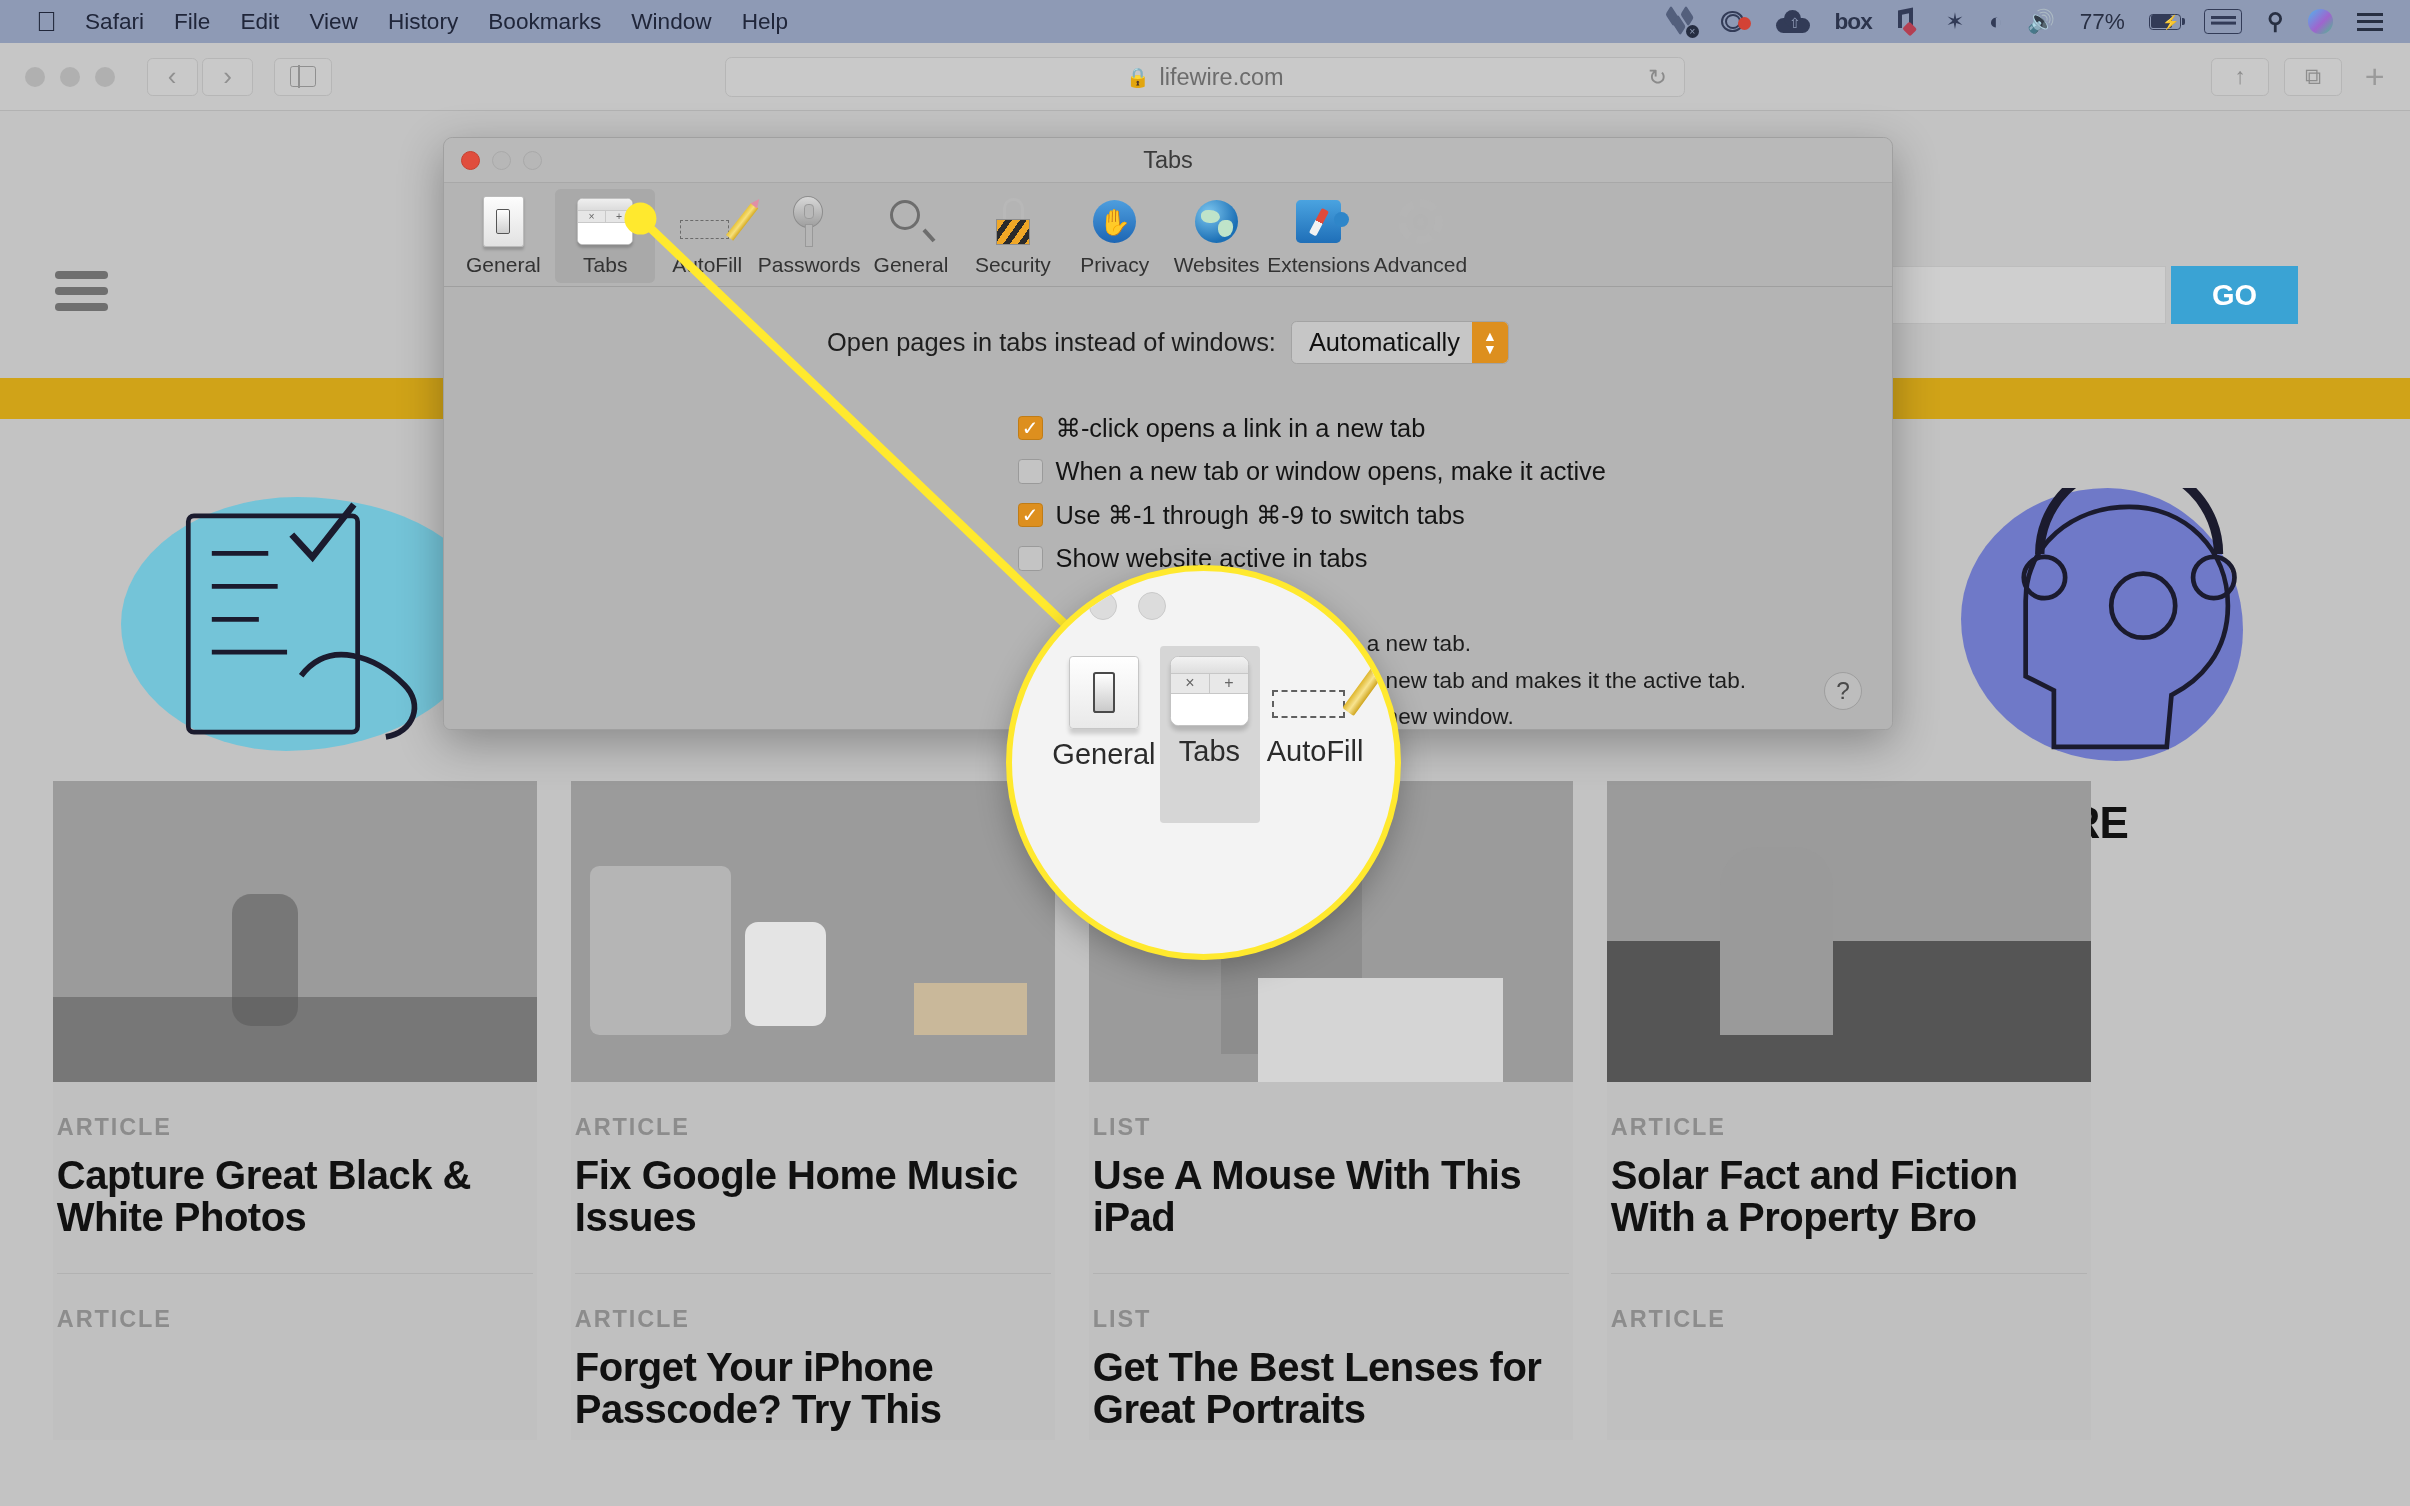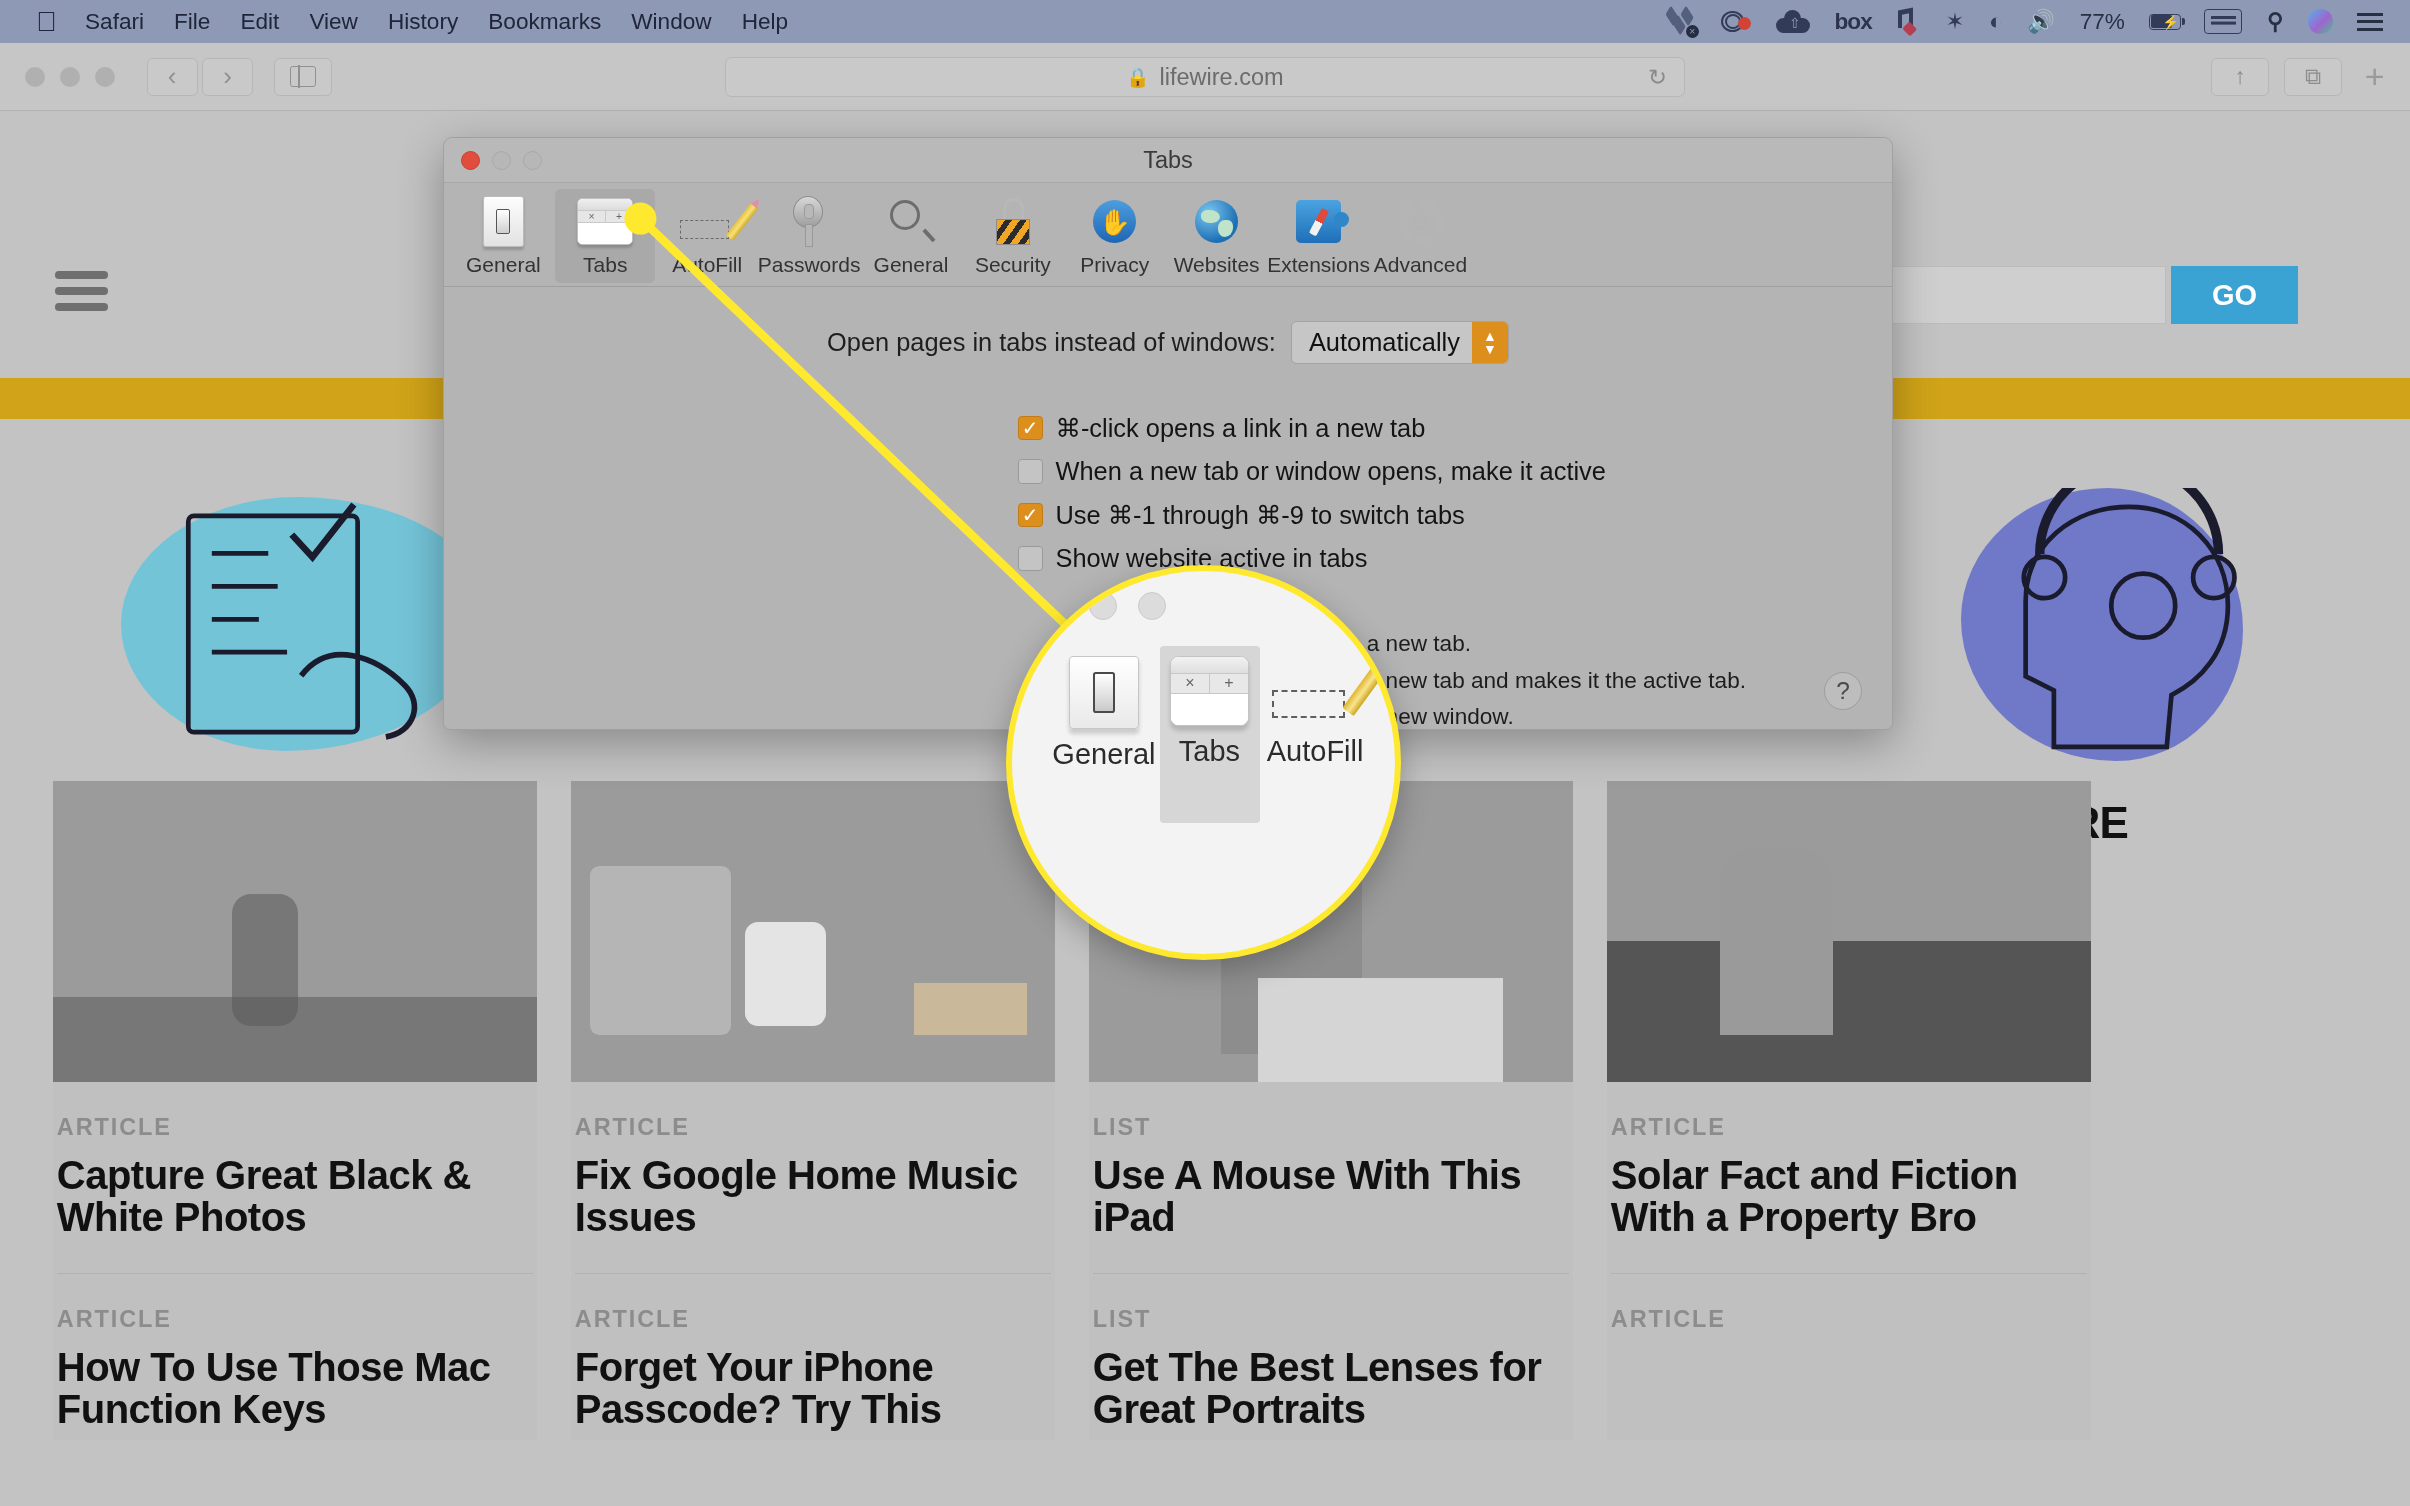--- a/index.html
+++ b/index.html
@@ -403,21 +403,20 @@
 
       <div class="card">
         <div class="thumb th-a">
           <div class="th-fig" style="left:179px;top:113px;width:66px;height:132px;border-radius:19px"></div>
           <div class="th-fig" style="left:0;bottom:0;width:484px;height:85px"></div>
         </div>
         <div class="meta">ARTICLE</div>
         <div class="ttl">Capture Great Black &amp; White Photos</div>
         <div class="sep"></div>
         <div class="meta">ARTICLE</div>
-        <div class="ttl">How To Use Those Mac Function Keys</div>
       </div>
 
       <div class="card">
         <div class="thumb th-b">
           <div class="th-fig" style="left:174px;top:141px;width:81px;height:104px;border-radius:13px;background:#e4e4e4;opacity:1"></div>
           <div class="th-fig" style="left:19px;top:85px;width:141px;height:169px;border-radius:9.4px;background:#b5b5b5;opacity:1"></div>
           <div class="th-fig" style="right:28px;top:202px;width:113px;height:52px;background:#c9b89a;opacity:1"></div>
         </div>
         <div class="meta">ARTICLE</div>
         <div class="ttl">Fix Google Home Music Issues</div>

